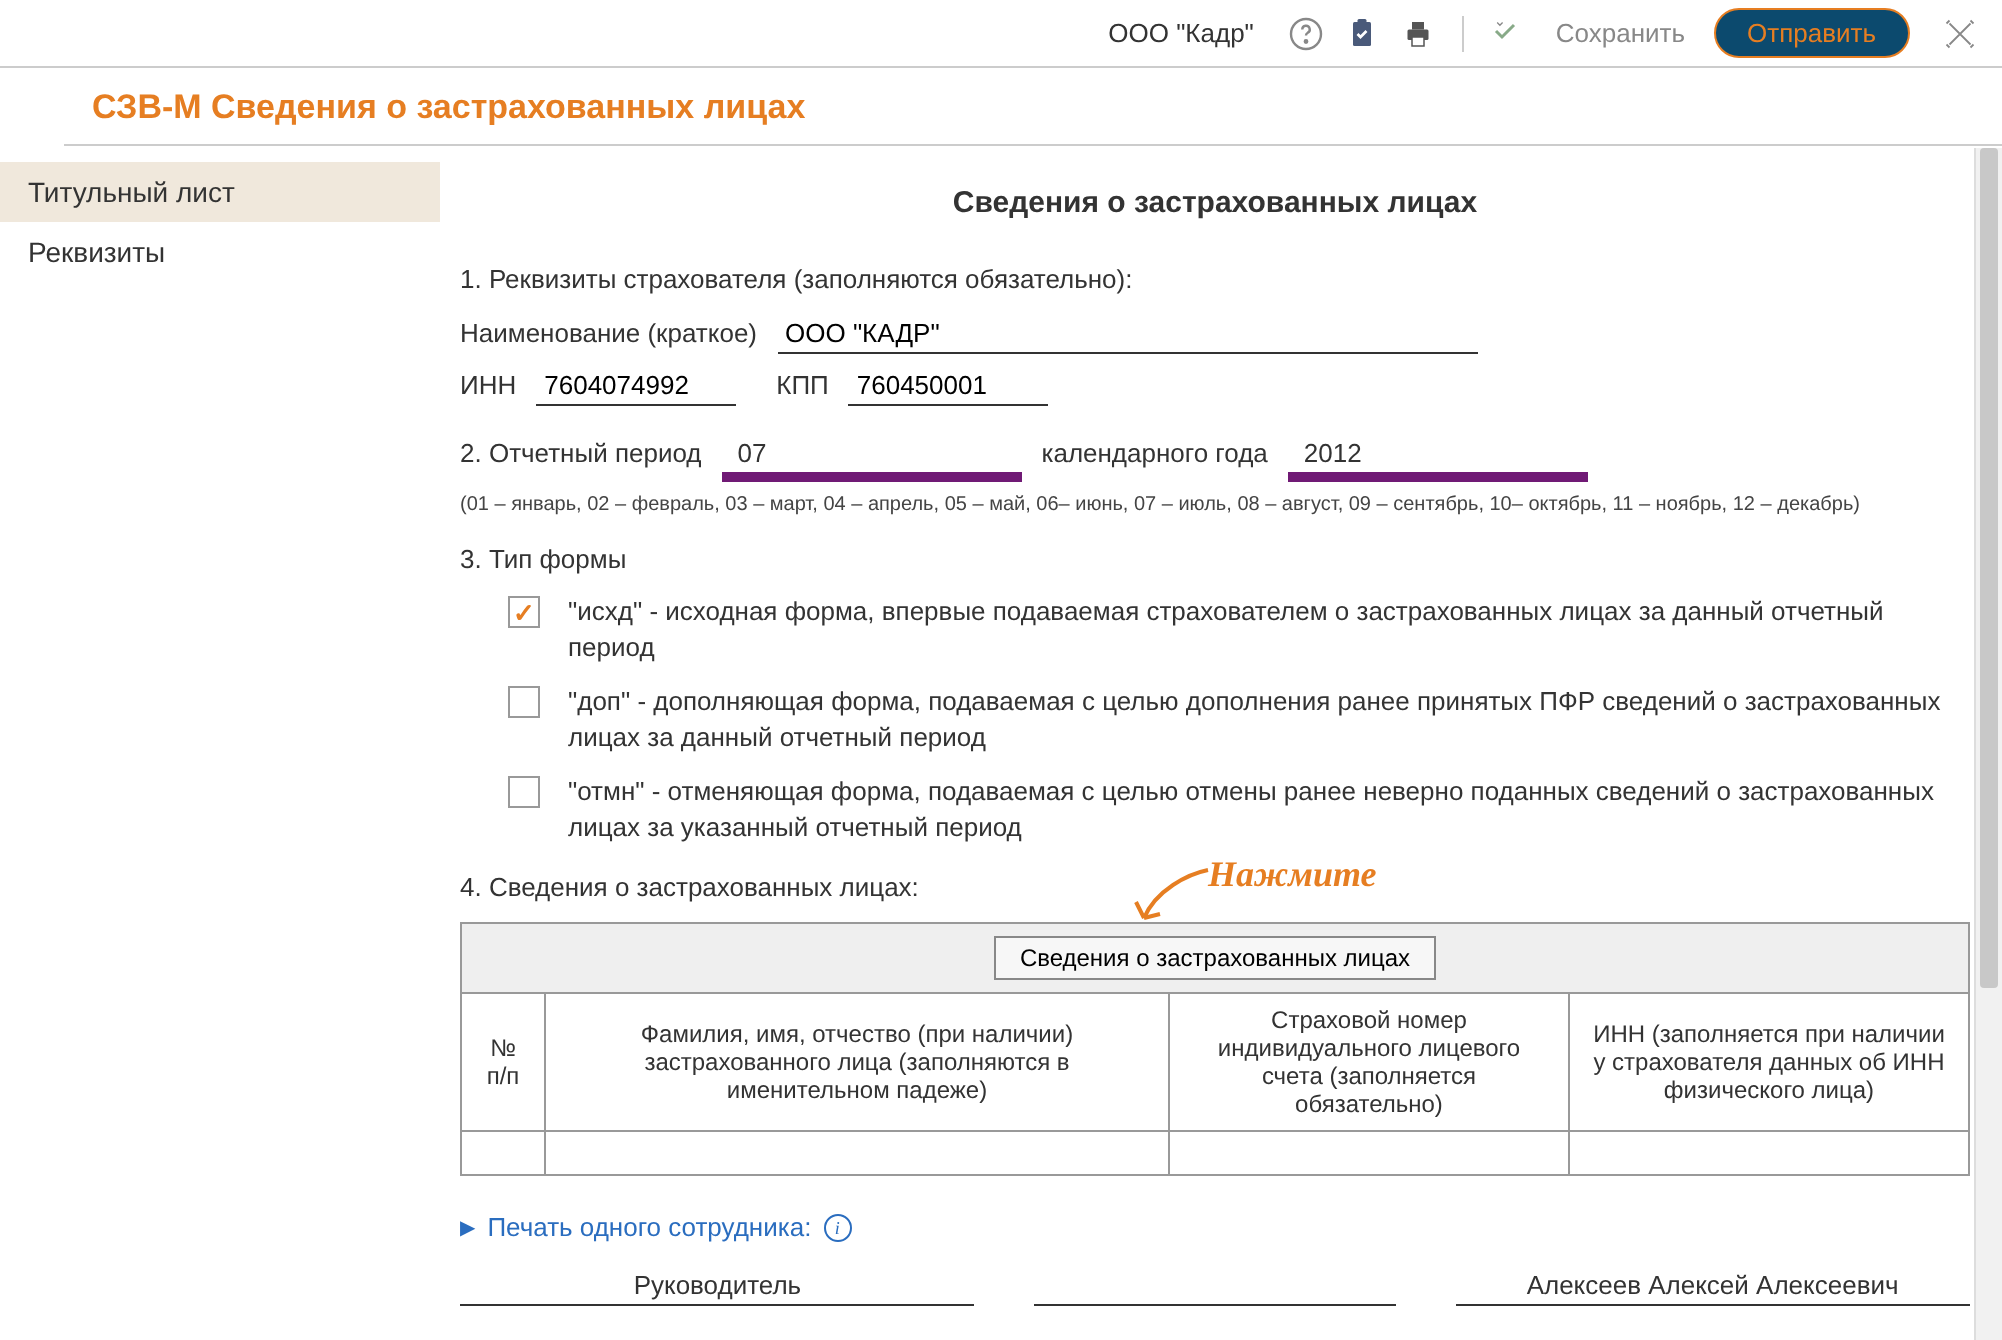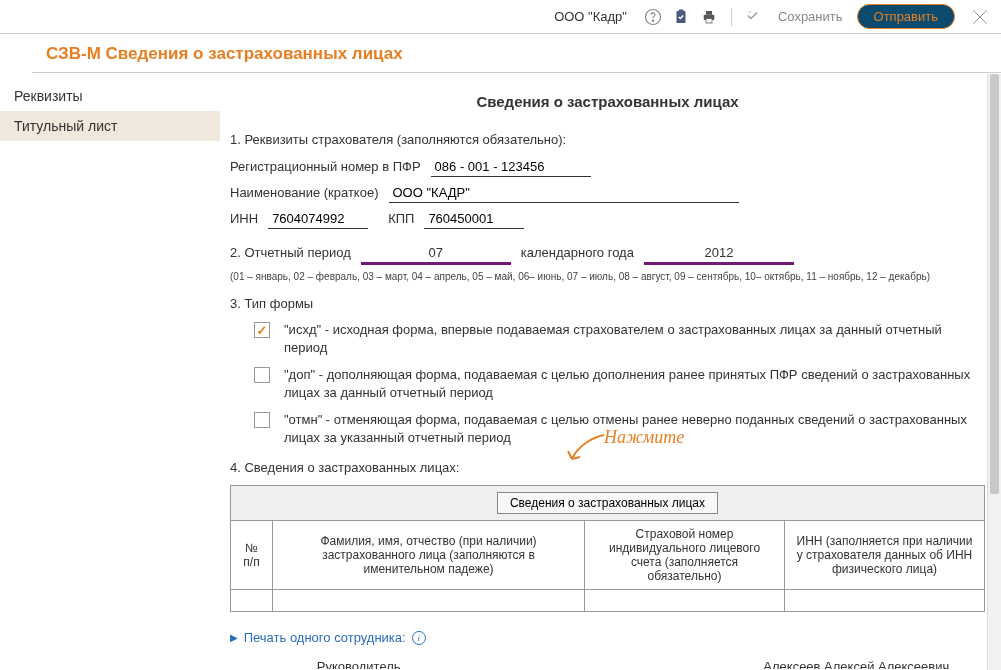--- a/index.html
+++ b/index.html
@@ -19,39 +19,39 @@
 .sidebar { width: 220px; padding-top: 8px; }
 .nav-item { padding: 7px 14px; cursor: pointer; font-size: 14px; color: #333; }
 .nav-item.active { background: #f0e8dc; }
 .nav-item.disabled { color: #999; }
 .content { flex: 1; padding: 10px 16px 10px 10px; overflow-y: auto; position: relative; }
 .content h2 { text-align: center; font-size: 15px; font-weight: bold; margin: 10px 0 22px; }
 .section-label { margin: 14px 0 10px; }
 .field-row { display: flex; align-items: baseline; margin: 6px 0; gap: 10px; }
 .field-label { white-space: nowrap; }
 .underline-field { border: none; border-bottom: 1px solid #333; background: transparent; padding: 2px 4px; font-size: 13px; font-family: inherit; text-align: center; }
-.underline-plain { border-bottom: 3px solid #701a75; padding: 2px 8px; display: inline-block; min-width: 60px; text-align: center; }
+.underline-plain { border-bottom: 5px solid #701a75; padding: 2px 8px; display: inline-block; min-width: 60px; text-align: left; }
 .month-note { font-size: 10px; color: #444; margin-top: 2px; }
 .check-row { display: flex; align-items: flex-start; gap: 14px; margin: 10px 0 10px 24px; }
 .check-box { width: 16px; height: 16px; border: 1px solid #999; background: #fff; flex-shrink: 0; display: flex; align-items: center; justify-content: center; margin-top: 1px; }
 .check-box.checked::after { content: "✓"; color: #e67e22; font-weight: bold; font-size: 13px; line-height: 1; }
 .check-text { flex: 1; line-height: 1.35; }
 .emb-btn-wrap { background: #efefef; border: 1px solid #999; padding: 6px; text-align: center; margin-top: 8px; position: relative; }
 .emb-btn { border: 1px solid #888; background: #f7f7f7; padding: 3px 12px; font-size: 12px; cursor: pointer; }
 .tbl { width: 100%; border-collapse: collapse; margin-top: -1px; }
 .tbl th, .tbl td { border: 1px solid #999; padding: 6px 8px; font-size: 12px; text-align: center; vertical-align: middle; }
 .tbl th { font-weight: normal; }
 .tbl td.empty { height: 22px; }
 .print-link { color: #2a6dbf; margin: 18px 0 10px; display: flex; align-items: center; gap: 6px; cursor: pointer; }
 .print-link .tri { color: #2a6dbf; font-size: 10px; }
 .info-circ { display: inline-flex; width: 14px; height: 14px; border: 1px solid #2a6dbf; border-radius: 50%; align-items: center; justify-content: center; font-size: 9px; color: #2a6dbf; font-style: italic; font-family: Georgia, serif; }
 .sign-row { display: flex; gap: 30px; margin-top: 14px; }
 .sign-col { flex: 1; text-align: center; }
 .sign-line { border-bottom: 1px solid #333; height: 18px; display: flex; align-items: flex-end; justify-content: center; padding-bottom: 2px; }
-.annotation { position: absolute; color: #e67e22; font-family: "Comic Sans MS", cursive; font-size: 18px; font-style: italic; pointer-events: none; }
+.annotation { position: absolute; color: #e67e22; font-family: "Comic Sans MS", cursive; font-size: 18px; font-style: italic; pointer-events: none; font-weight: bold; }
 .arrow-svg { position: absolute; pointer-events: none; }
 .scrollbar-mock { position: absolute; right: 0; top: 74px; bottom: 0; width: 14px; background: #f1f1f1; border-left: 1px solid #ddd; }
 .scrollbar-thumb { position: absolute; left: 2px; right: 2px; top: 0; height: 420px; background: #c8c8c8; border-radius: 2px; }
 </style>
 </head>
 <body>
 
 <div class="toolbar">
   <span class="company-name">ООО "Кадр"</span>
   <span class="tb-icon">
@@ -91,32 +91,28 @@
       </svg>
   </span>
 </div>
 
 <div class="title-bar">
   <h1>СЗВ-М Сведения о застрахованных лицах</h1>
 </div>
 
 <div class="layout">
   <div class="sidebar">
+    <div class="nav-item active">Титульный лист</div>
     <div class="nav-item">Реквизиты</div>
-    <div class="nav-item active">Титульный лист</div>
   </div>
 
   <div class="content">
     <h2>Сведения о застрахованных лицах</h2>
 
     <div class="section-label">1. Реквизиты страхователя (заполняются обязательно):</div>
-    <div class="field-row">
-      <span class="field-label">Регистрационный номер в ПФР</span>
-      <input class="underline-field" style="width: 160px; text-align: left;" value="086 - 001 - 123456">
-    </div>
     <div class="field-row">
       <span class="field-label">Наименование (краткое)</span>
       <input class="underline-field" style="width: 350px; text-align: left;" value="ООО &quot;КАДР&quot;">
     </div>
     <div class="field-row">
       <span class="field-label">ИНН</span>
       <input class="underline-field" style="width: 100px; text-align: left;" value="7604074992">
       <span class="field-label" style="margin-left:10px">КПП</span>
       <input class="underline-field" style="width: 100px; text-align: left;" value="760450001">
     </div>

